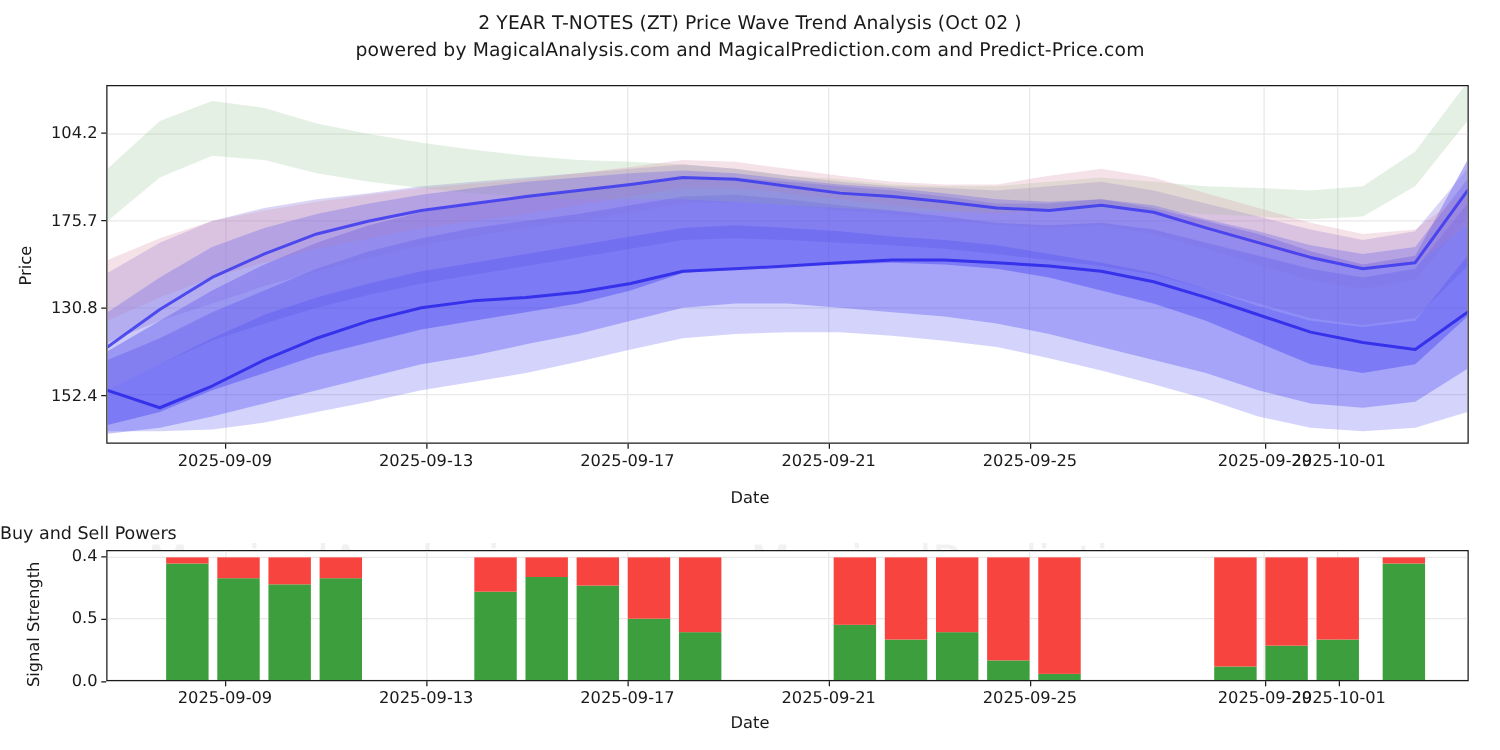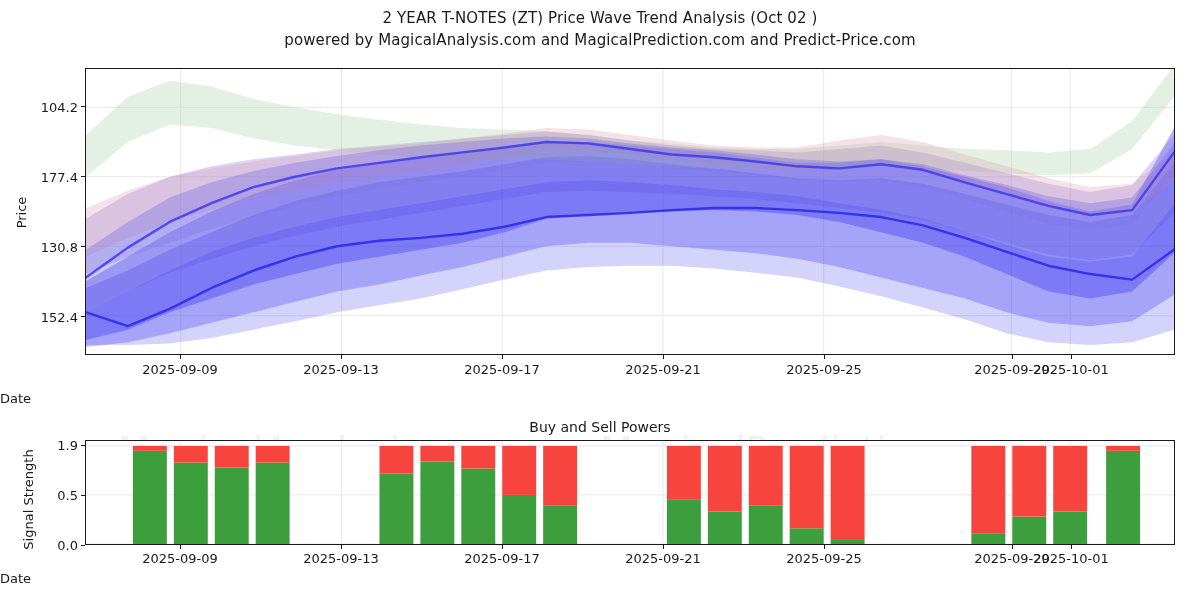--- a/index.html
+++ b/index.html
@@ -29,21 +29,20 @@
     font-size: 15px;
     color: #1a1a1a;
     letter-spacing: 0.1px;
   }
   #title-line1 { top: 9px; }
   #title-line2 { top: 31px; }
 
   .sub-title {
     position: absolute;
     left: 0; right: 0;
-    text-align: center;
     font-size: 14px;
     color: #1a1a1a;
   }
 
   
   .axes {
     position: absolute;
     box-sizing: border-box;
     border: 1.1px solid #1a1a1a;
     background: #ffffff;
@@ -77,20 +76,21 @@
     position: absolute;
     background: #1a1a1a;
   }
   .tickmark.x { width: 1.1px; height: 4px; }
   .tickmark.y { height: 1.1px; width: 4px; }
 
   
   .xlabel {
     position: absolute;
     left: 0; right: 0;
+    text-align: center;
     font-size: 13px;
     color: #1a1a1a;
   }
   .ylabel {
     position: absolute;
     font-size: 13px;
     color: #1a1a1a;
     transform-origin: 50% 50%;
     transform: rotate(-90deg);
     white-space: nowrap;
@@ -149,21 +149,21 @@
   <div id="price-yticks">
       <div class="ytick-wrap" style="top: 316.5px;">
         <div class="ytick">152.4</div>
       </div>
       <div class="tickmark y" style="left: 81px; top: 316px;"></div>
       <div class="ytick-wrap" style="top: 246.5px;">
         <div class="ytick">130.8</div>
       </div>
       <div class="tickmark y" style="left: 81px; top: 246px;"></div>
       <div class="ytick-wrap" style="top: 176.5px;">
-        <div class="ytick">177.4</div>
+        <div class="ytick">175.7</div>
       </div>
       <div class="tickmark y" style="left: 81px; top: 176px;"></div>
       <div class="ytick-wrap" style="top: 106.5px;">
         <div class="ytick">104.2</div>
       </div>
       <div class="tickmark y" style="left: 81px; top: 106px;"></div>
     </div>
   <div id="price-xticks">
       <div class="xtick" style="left: 180px; top: 362px;">2025-09-09</div>
       <div class="tickmark x" style="left: 179.5px; top: 355px;"></div>
@@ -237,21 +237,21 @@
   <div id="signal-yticks">
       <div class="ytick-wrap" style="top: 545px;">
         <div class="ytick">0.0</div>
       </div>
       <div class="tickmark y" style="left: 81px; top: 544.5px;"></div>
       <div class="ytick-wrap" style="top: 495px;">
         <div class="ytick">0.5</div>
       </div>
       <div class="tickmark y" style="left: 81px; top: 494.5px;"></div>
       <div class="ytick-wrap" style="top: 445px;">
-        <div class="ytick">1.9</div>
+        <div class="ytick">0.4</div>
       </div>
       <div class="tickmark y" style="left: 81px; top: 444.5px;"></div>
     </div>
   <div id="signal-xticks">
       <div class="xtick" style="left: 180px; top: 551px;">2025-09-09</div>
       <div class="tickmark x" style="left: 179.5px; top: 545px;"></div>
       <div class="xtick" style="left: 341px; top: 551px;">2025-09-13</div>
       <div class="tickmark x" style="left: 340.5px; top: 545px;"></div>
       <div class="xtick" style="left: 502px; top: 551px;">2025-09-17</div>
       <div class="tickmark x" style="left: 501.5px; top: 545px;"></div>

